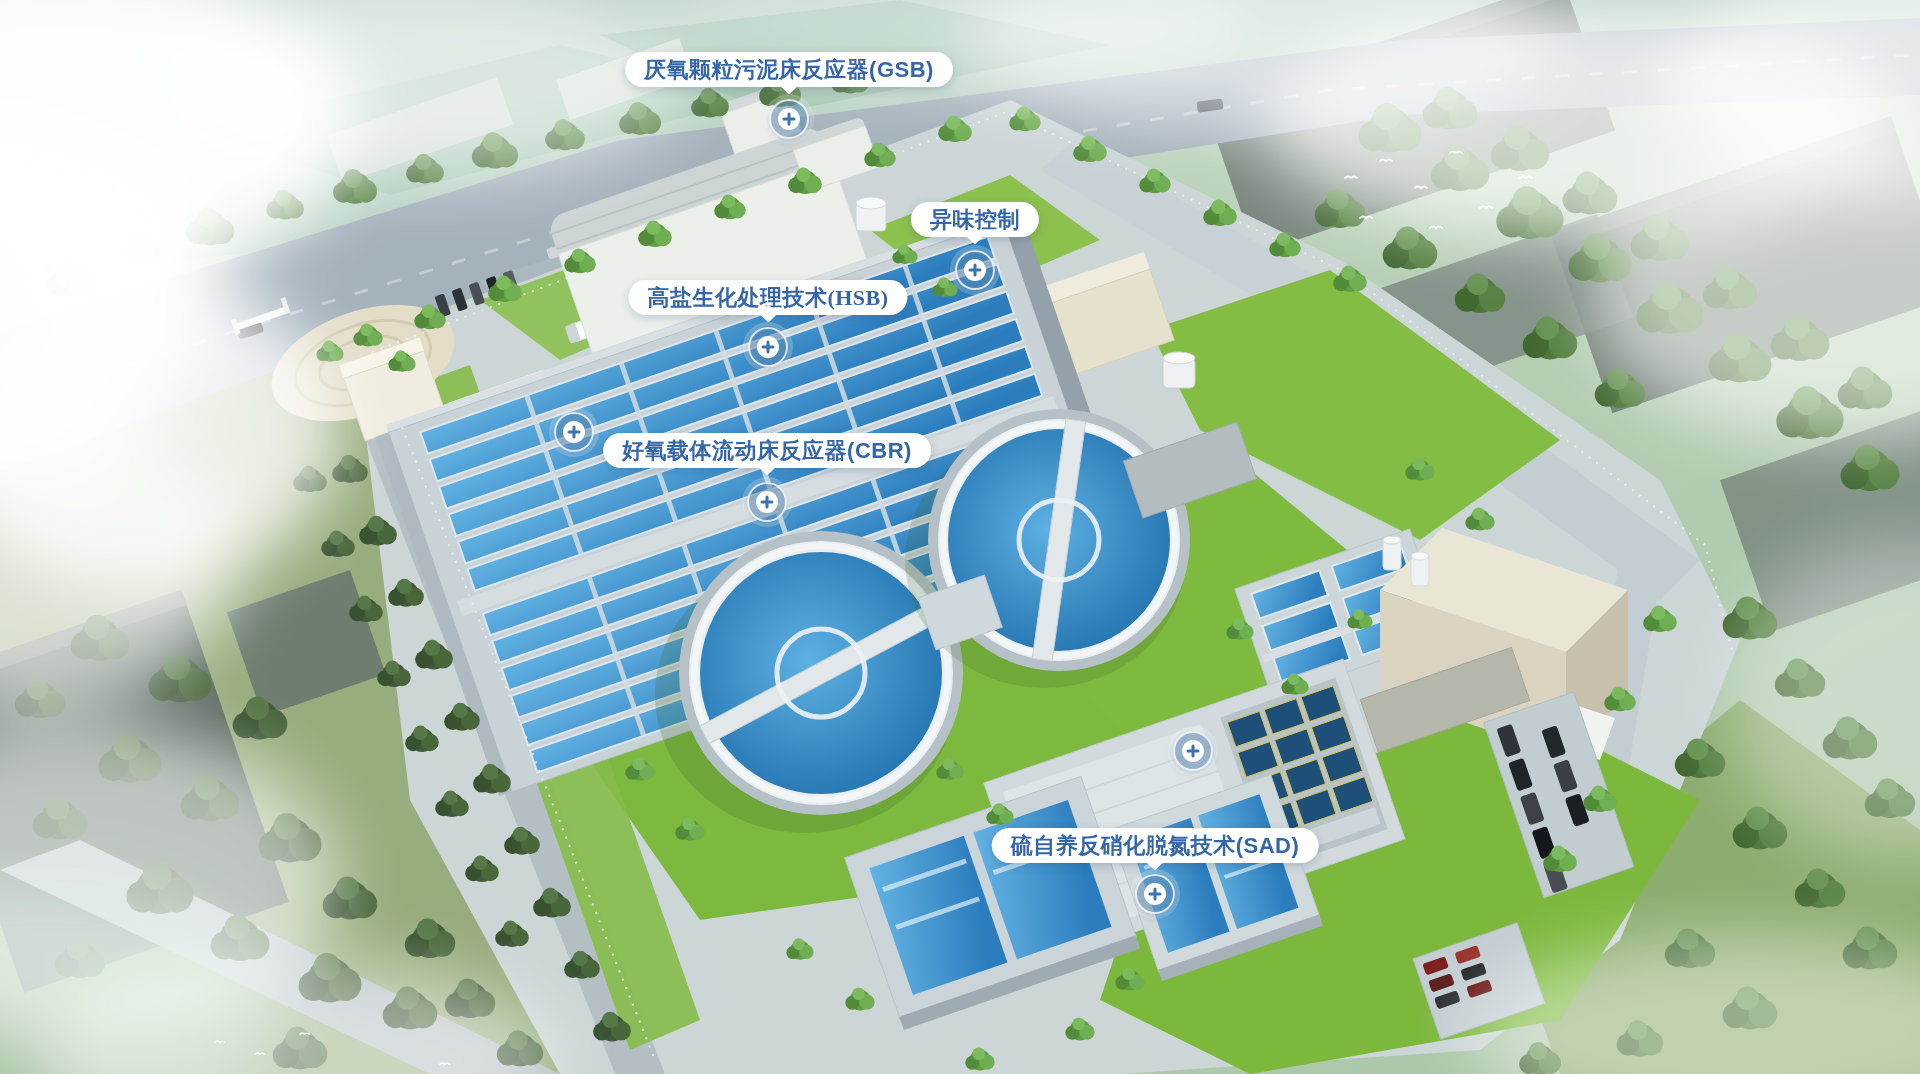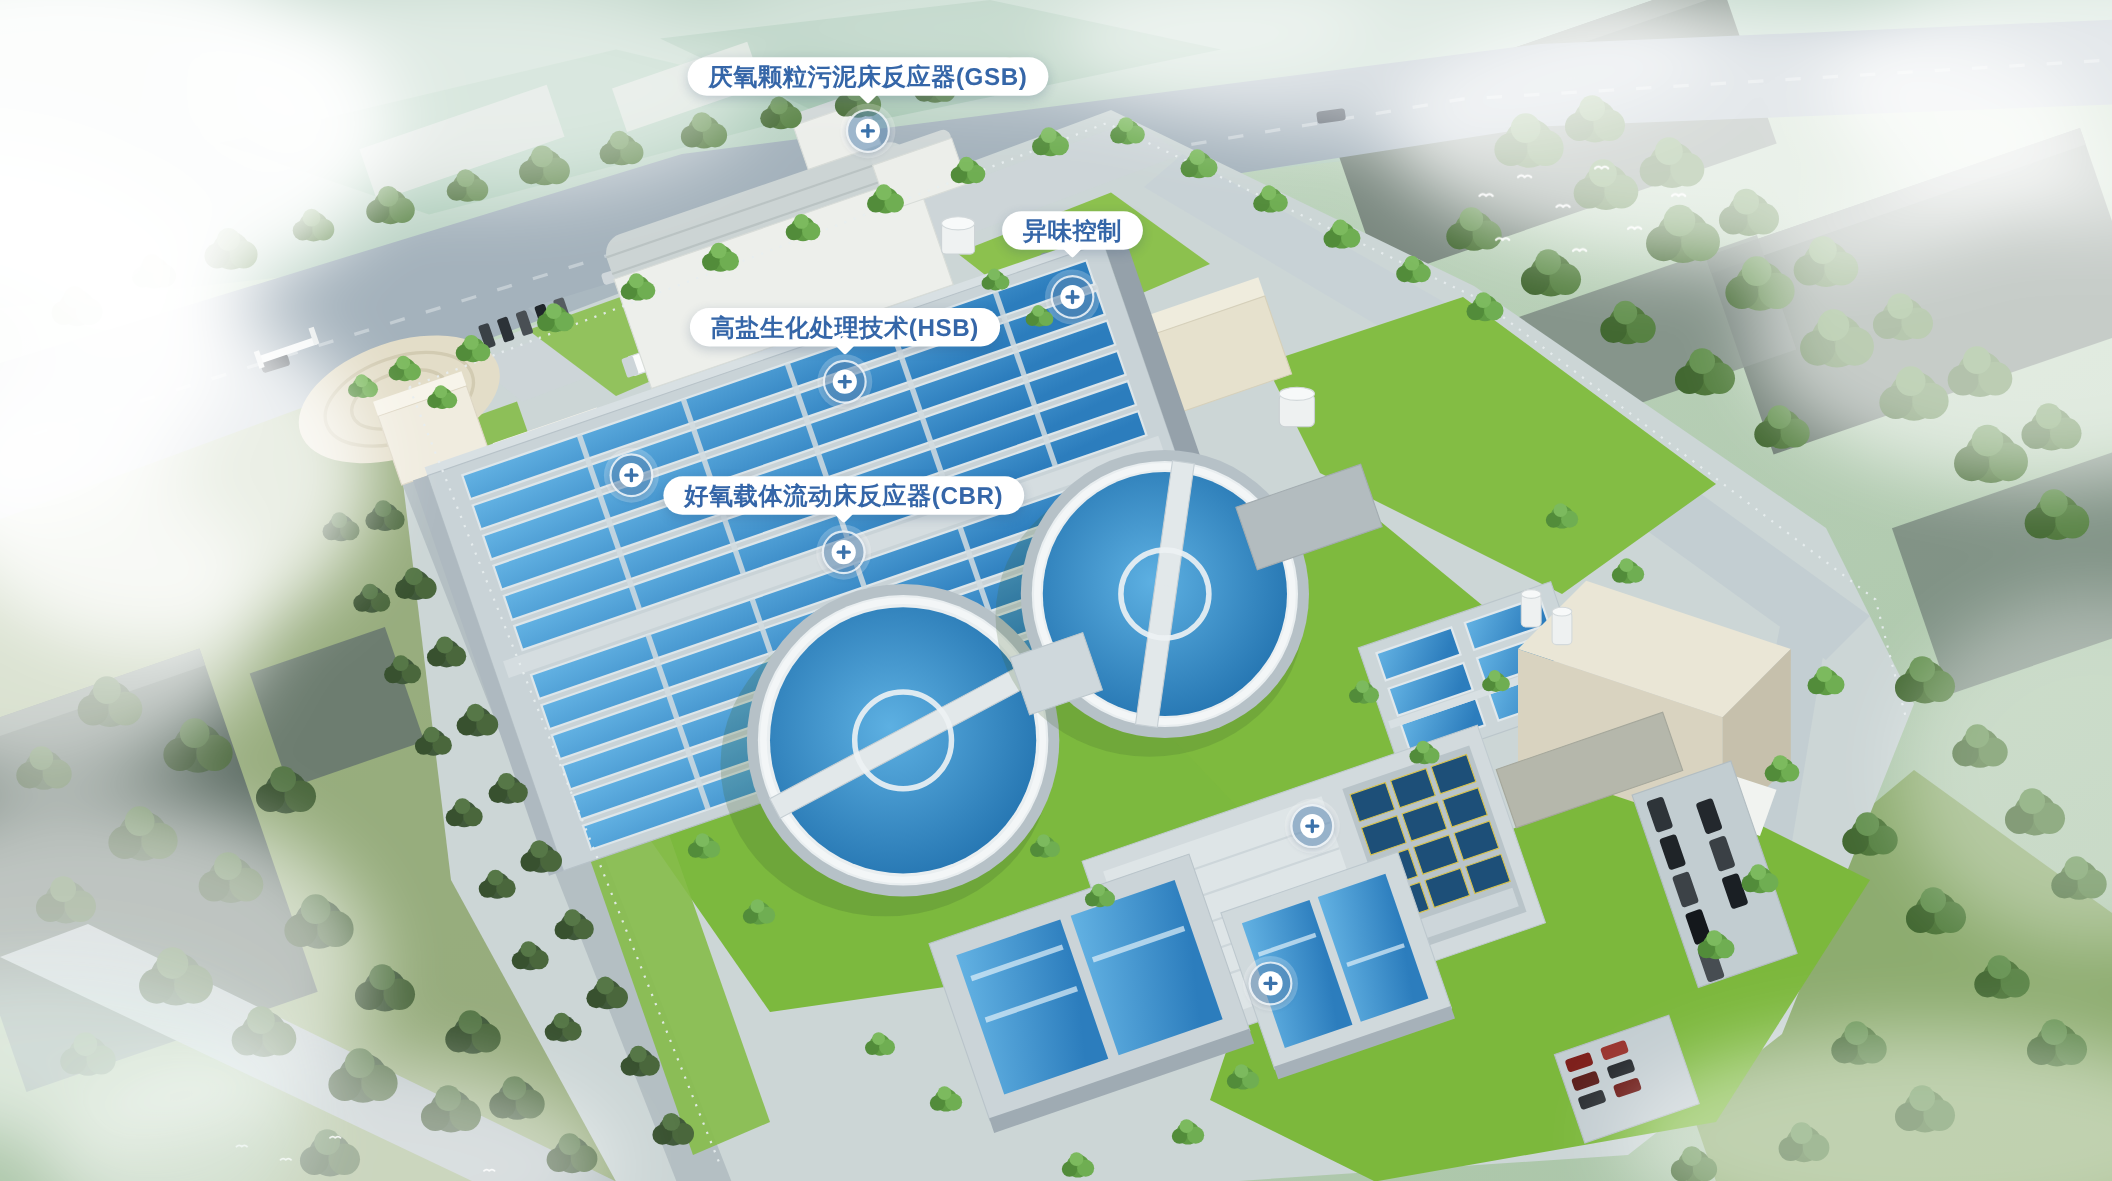--- a/index.html
+++ b/index.html
@@ -556,35 +556,36 @@
     <ellipse cx="1905" cy="700" rx="180" ry="160" fill="#ffffff" opacity="0.35"></ellipse>
     <ellipse cx="1750" cy="1035" rx="280" ry="100" fill="#ffffff" opacity="0.45"></ellipse>
   </g>
 </svg>
 
 <div id="annotations">
       <div class="callout" style="left: 789px; top: 52px;"><span>厌氧颗粒污泥床反应器(GSB)</span></div>
       <div class="marker" style="left: 789px; top: 119px;">
         <span class="marker-disc"></span>
       </div>
-      <div class="callout" style="left: 975px; top: 192px;"><span>异味控制</span></div>
+      <div class="callout" style="left: 975px; top: 202px;"><span>异味控制</span></div>
       <div class="marker" style="left: 975px; top: 270px;">
         <span class="marker-disc"></span>
       </div>
-      <div class="callout" style="left: 768px; top: 280px;"><span>高盐生化处理技术(HSB)</span></div>
+      <div class="callout" style="left: 768px; top: 280px; font-family: Liberation Serif, serif;"><span>高盐生化处理技术(HSB)</span></div>
       <div class="marker" style="left: 768px; top: 347px;">
         <span class="marker-disc"></span>
       </div>
       <div class="marker" style="left: 574px; top: 432px;">
         <span class="marker-disc"></span>
       </div>
       <div class="callout" style="left: 767px; top: 433px;"><span>好氧载体流动床反应器(CBR)</span></div>
       <div class="marker" style="left: 767px; top: 502px;">
         <span class="marker-disc"></span>
       </div>
       <div class="marker" style="left: 1193px; top: 751px;">
         <span class="marker-disc"></span>
       </div>
+      <div class="callout" style="left: 1155px; top: 828px;"><span>硫自养反硝化脱氮技术(SAD)</span></div>
       <div class="marker" style="left: 1155px; top: 894px;">
         <span class="marker-disc"></span>
       </div>
     </div>
 </div>
 
 </body></html>

